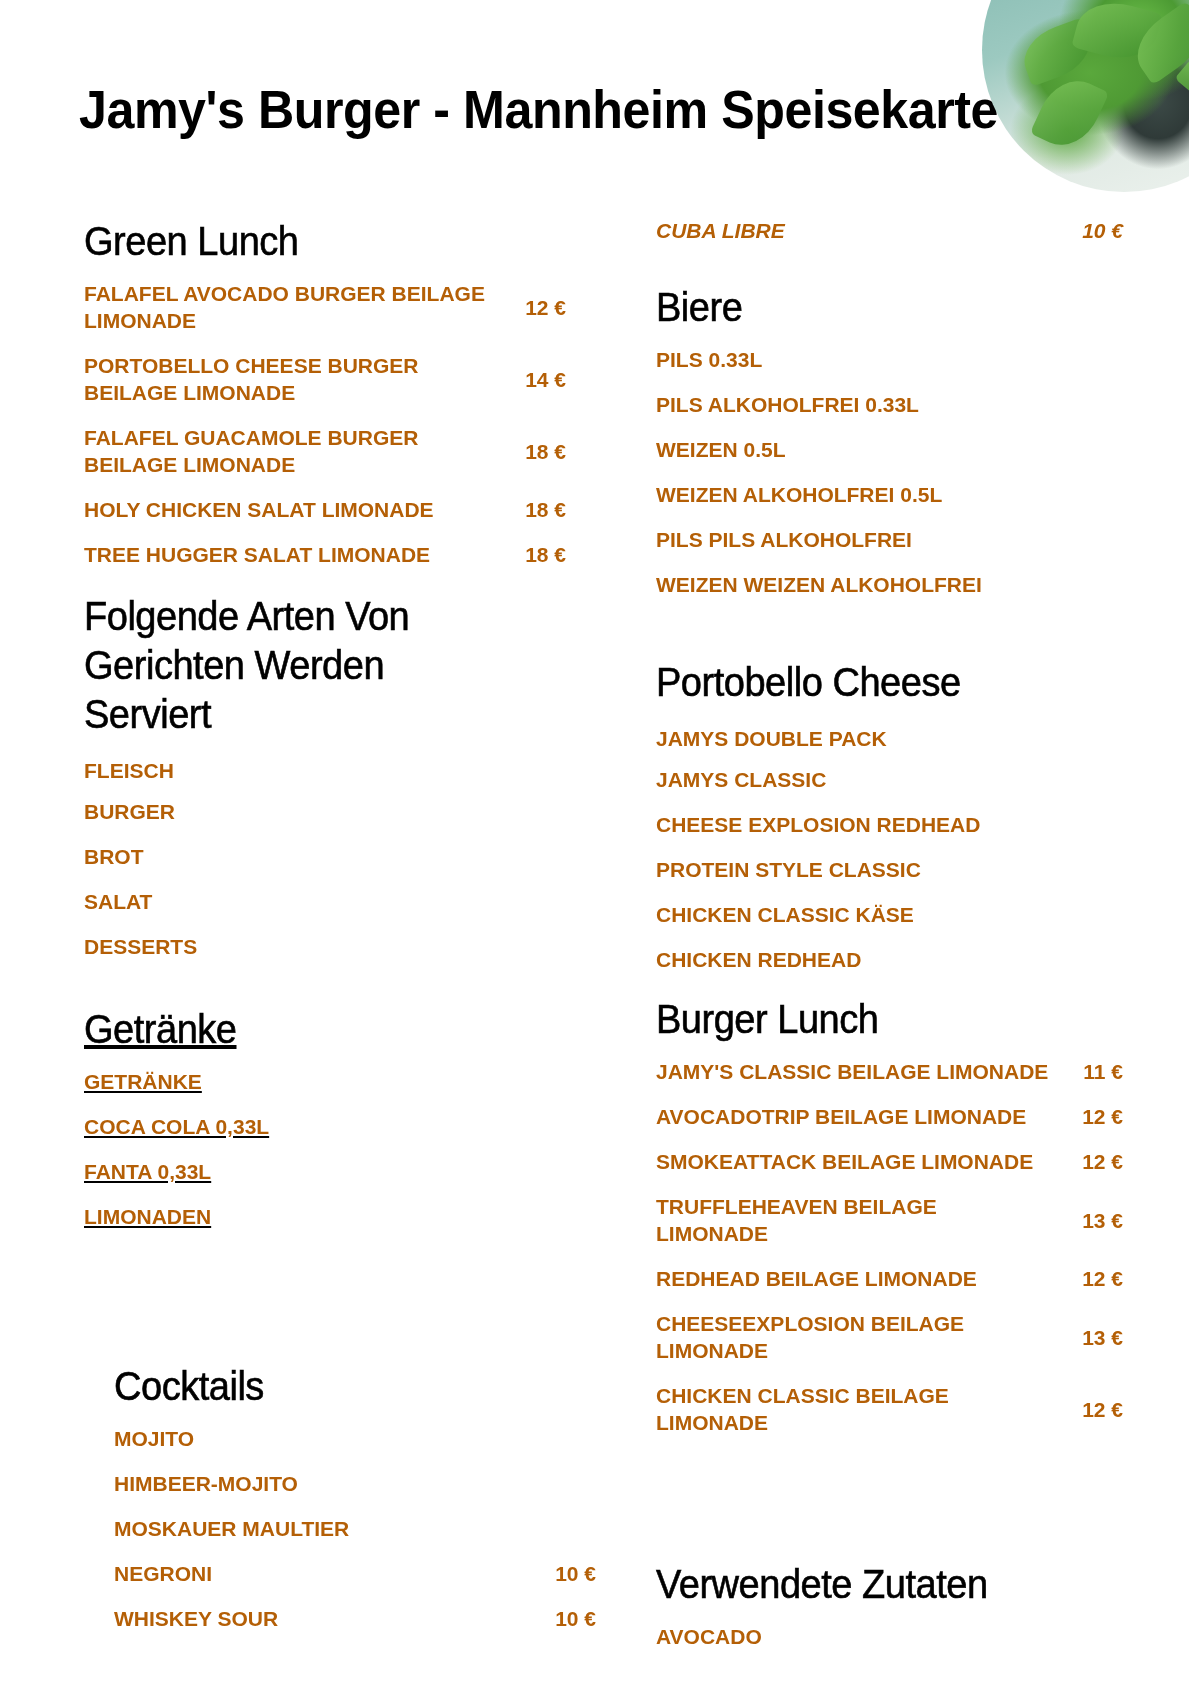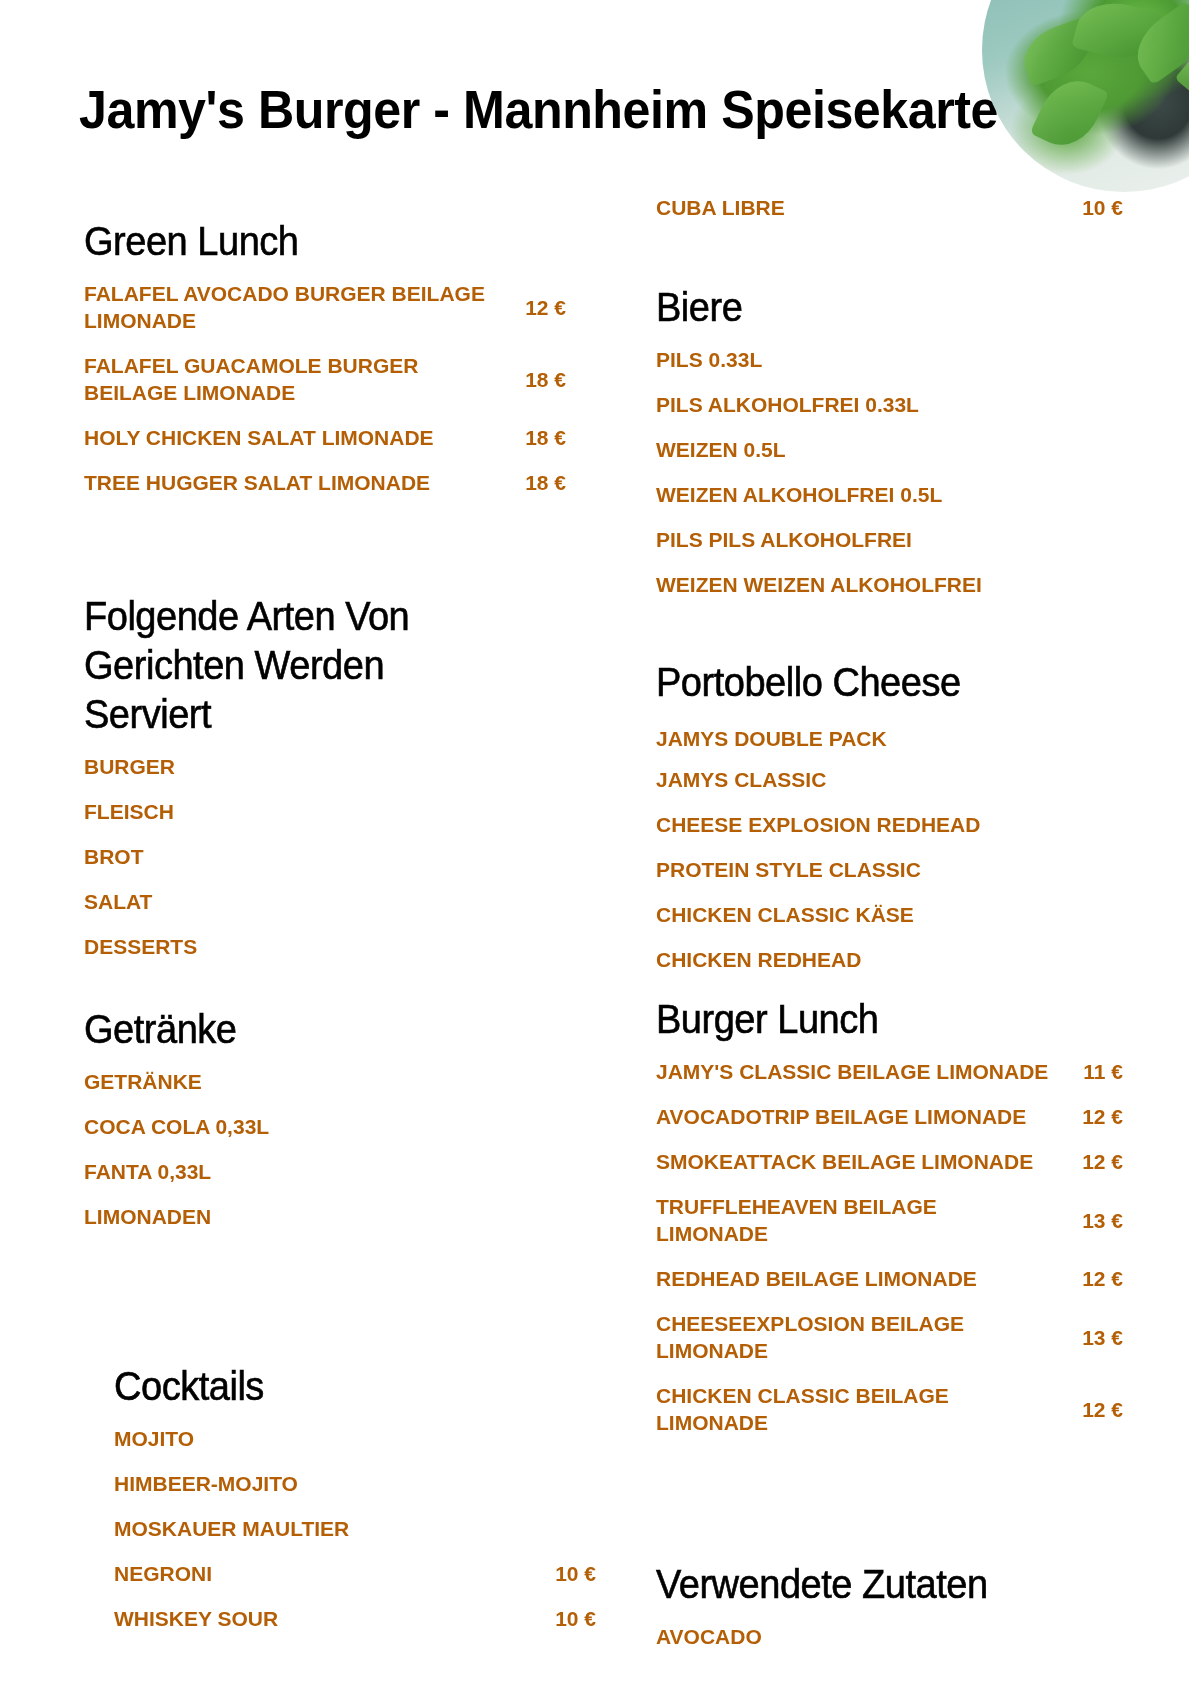--- a/index.html
+++ b/index.html
@@ -66,56 +66,60 @@
 <div class="col col-left">
 
   <div class="section" style="top:217px;">
     <h2 class="heading">Green Lunch</h2>
     <ul class="items">
       <li class="item first">
           <span class="name">FALAFEL AVOCADO BURGER BEILAGE LIMONADE</span>
           <span class="price">12 €</span>
         </li>
       <li class="item">
+          <span class="name">PORTOBELLO CHEESE BURGER BEILAGE LIMONADE</span>
+          <span class="price">14 €</span>
+        </li>
+      <li class="item">
           <span class="name">FALAFEL GUACAMOLE BURGER BEILAGE LIMONADE</span>
           <span class="price">18 €</span>
         </li>
       <li class="item">
           <span class="name">HOLY CHICKEN SALAT LIMONADE</span>
           <span class="price">18 €</span>
         </li>
       <li class="item">
           <span class="name">TREE HUGGER SALAT LIMONADE</span>
           <span class="price">18 €</span>
         </li>
     </ul>
   </div>
 
   <div class="section" style="top:592px;width:400px;">
     <h2 class="heading">Folgende Arten Von Gerichten Werden Serviert</h2>
     <ul class="items">
+      <li class="item">
+          <span class="name">FLEISCH</span>
+        </li>
       <li class="item first">
           <span class="name">BURGER</span>
         </li>
       <li class="item">
-          <span class="name">FLEISCH</span>
-        </li>
-      <li class="item">
           <span class="name">BROT</span>
         </li>
       <li class="item">
           <span class="name">SALAT</span>
         </li>
       <li class="item">
           <span class="name">DESSERTS</span>
         </li>
     </ul>
   </div>
 
-  <div class="section" style="top:1005px;">
+  <div class="section" style="top:1005px;text-decoration:underline;">
     <h2 class="heading">Getränke</h2>
     <ul class="items">
       <li class="item first">
           <span class="name">GETRÄNKE</span>
         </li>
       <li class="item">
           <span class="name">COCA COLA 0,33L</span>
         </li>
       <li class="item">
           <span class="name">FANTA 0,33L</span>
@@ -148,21 +152,21 @@
       <li class="item">
           <span class="name">WHISKEY SOUR</span>
           <span class="price">10 €</span>
         </li>
     </ul>
   </div>
 </div>
 
 <div class="col col-right">
 
-  <div class="section" style="top:194px;">
+  <div class="section" style="top:217px;font-style:italic;">
     <ul class="items">
       <li class="item" style="margin-top:0;">
           <span class="name">CUBA LIBRE</span>
           <span class="price">10 €</span>
         </li>
     </ul>
   </div>
 
   <div class="section" style="top:283px;">
     <h2 class="heading">Biere</h2>

